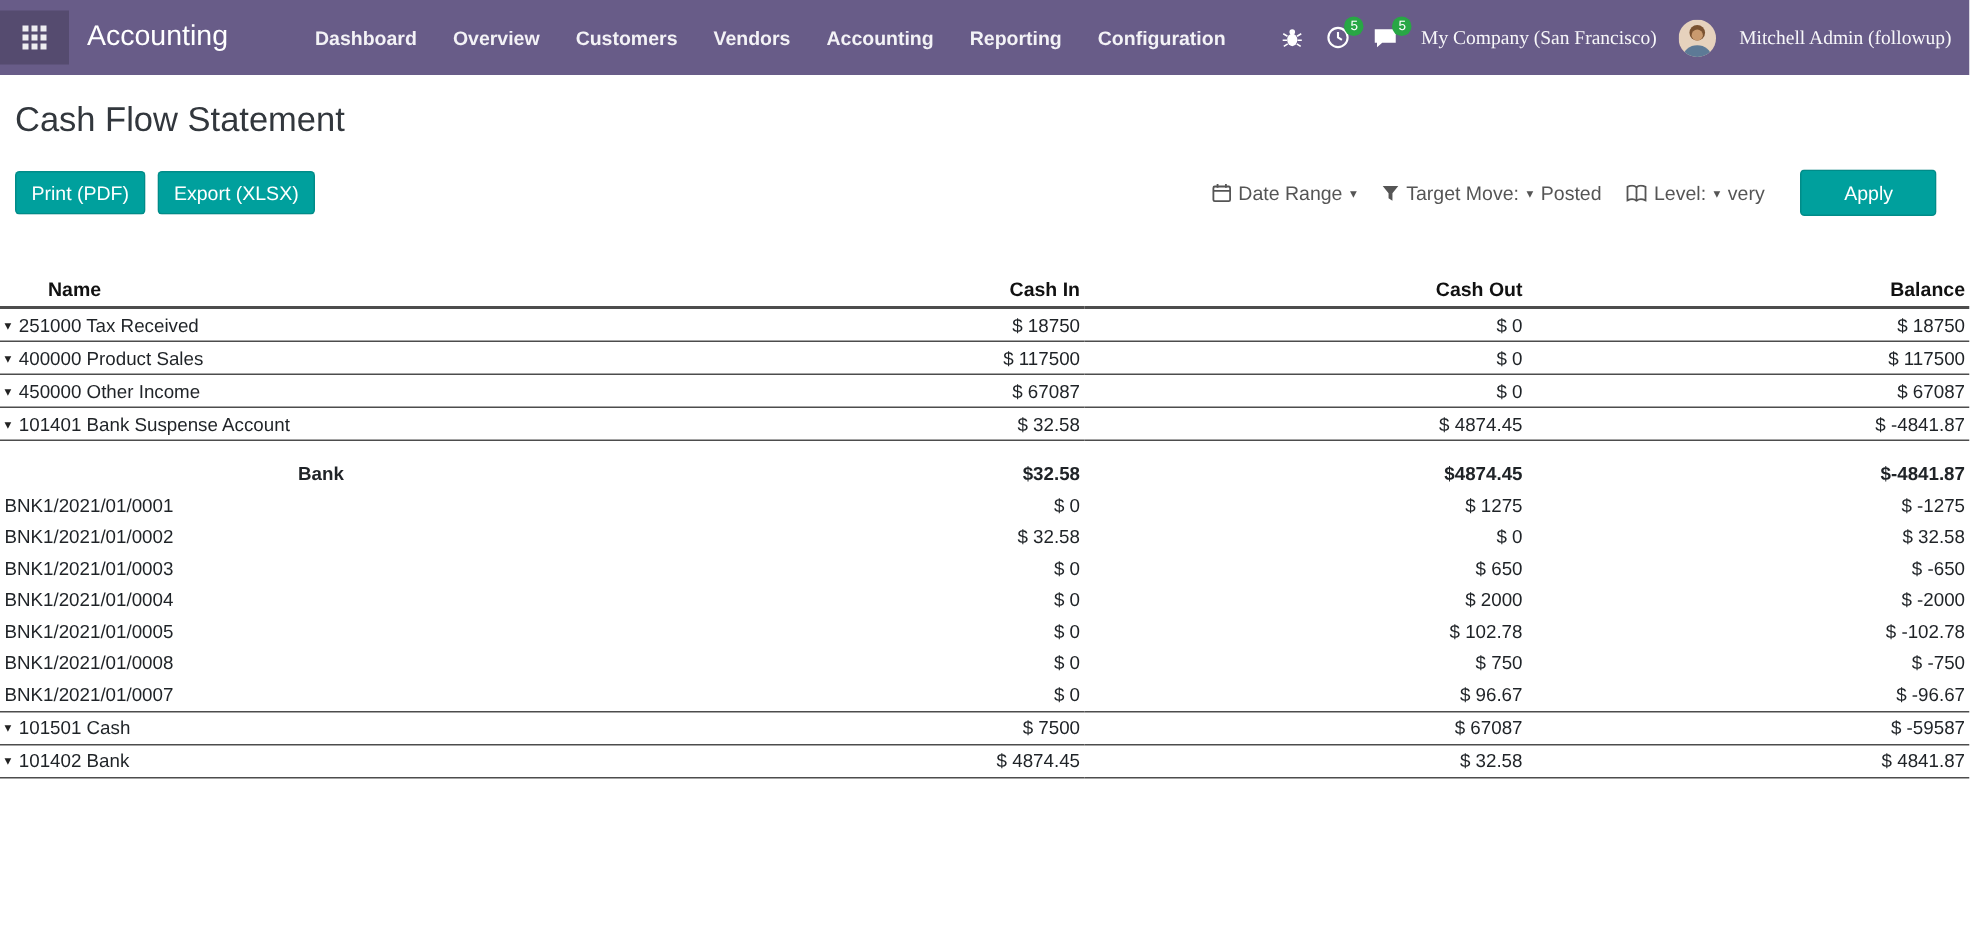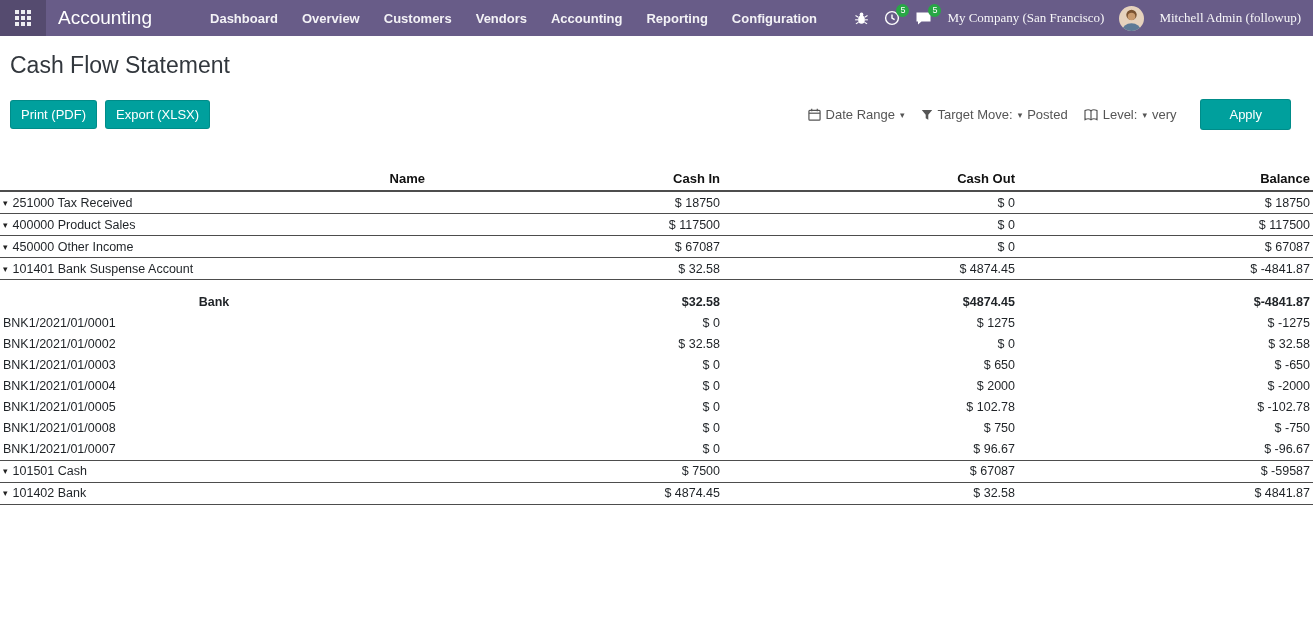--- a/index.html
+++ b/index.html
@@ -5,21 +5,21 @@
   * { box-sizing: border-box; margin: 0; padding: 0; }
   html, body { width: 1313px; height: 634px; overflow: hidden; }
   body {
     font-family: "Liberation Sans", sans-serif;
     background: #ffffff;
     color: #212529;
   }
 
   
   .navbar {
-    height: 36px;
+    height: 50px;
     background: var(--navbar-bg, #685c88);
     display: flex;
     align-items: center;
     color: #fff;
     justify-content: center;
   }
   .apps-menu {
     width: 46px; height: 36px;
     background: rgba(0,0,0,0.18);
     display: flex; align-items: center; justify-content: center;
@@ -76,21 +76,21 @@
     margin-top: 38px;
     font-size: 12.5px;
     color: #1f2327;
     table-layout: fixed;
   }
   .report th {
     font-size: 13px; font-weight: 700; color: #111;
     border-bottom: 2px solid var(--table-border, #4d4d4d);
     padding: 3px 3px 4px 3px;
   }
-  .report th.col-name { text-align: right; padding-left: 32px; }
+  .report th.col-name { text-align: left; padding-left: 32px; }
   .report th.col-num, .report td.col-num { text-align: right; width: 295px; }
   .report td { padding: 3.5px 3px; }
   tr.row-account td {
     border-top: 1px solid var(--table-border, #4d4d4d);
     border-bottom: 1px solid var(--table-border, #4d4d4d);
   }
   tr.row-section td { font-weight: 700; text-align: center; }
   tr.row-spacer td { height: 12px; padding: 0; }
   .caret {
     display: inline-block; font-size: 9px; color: #222;

